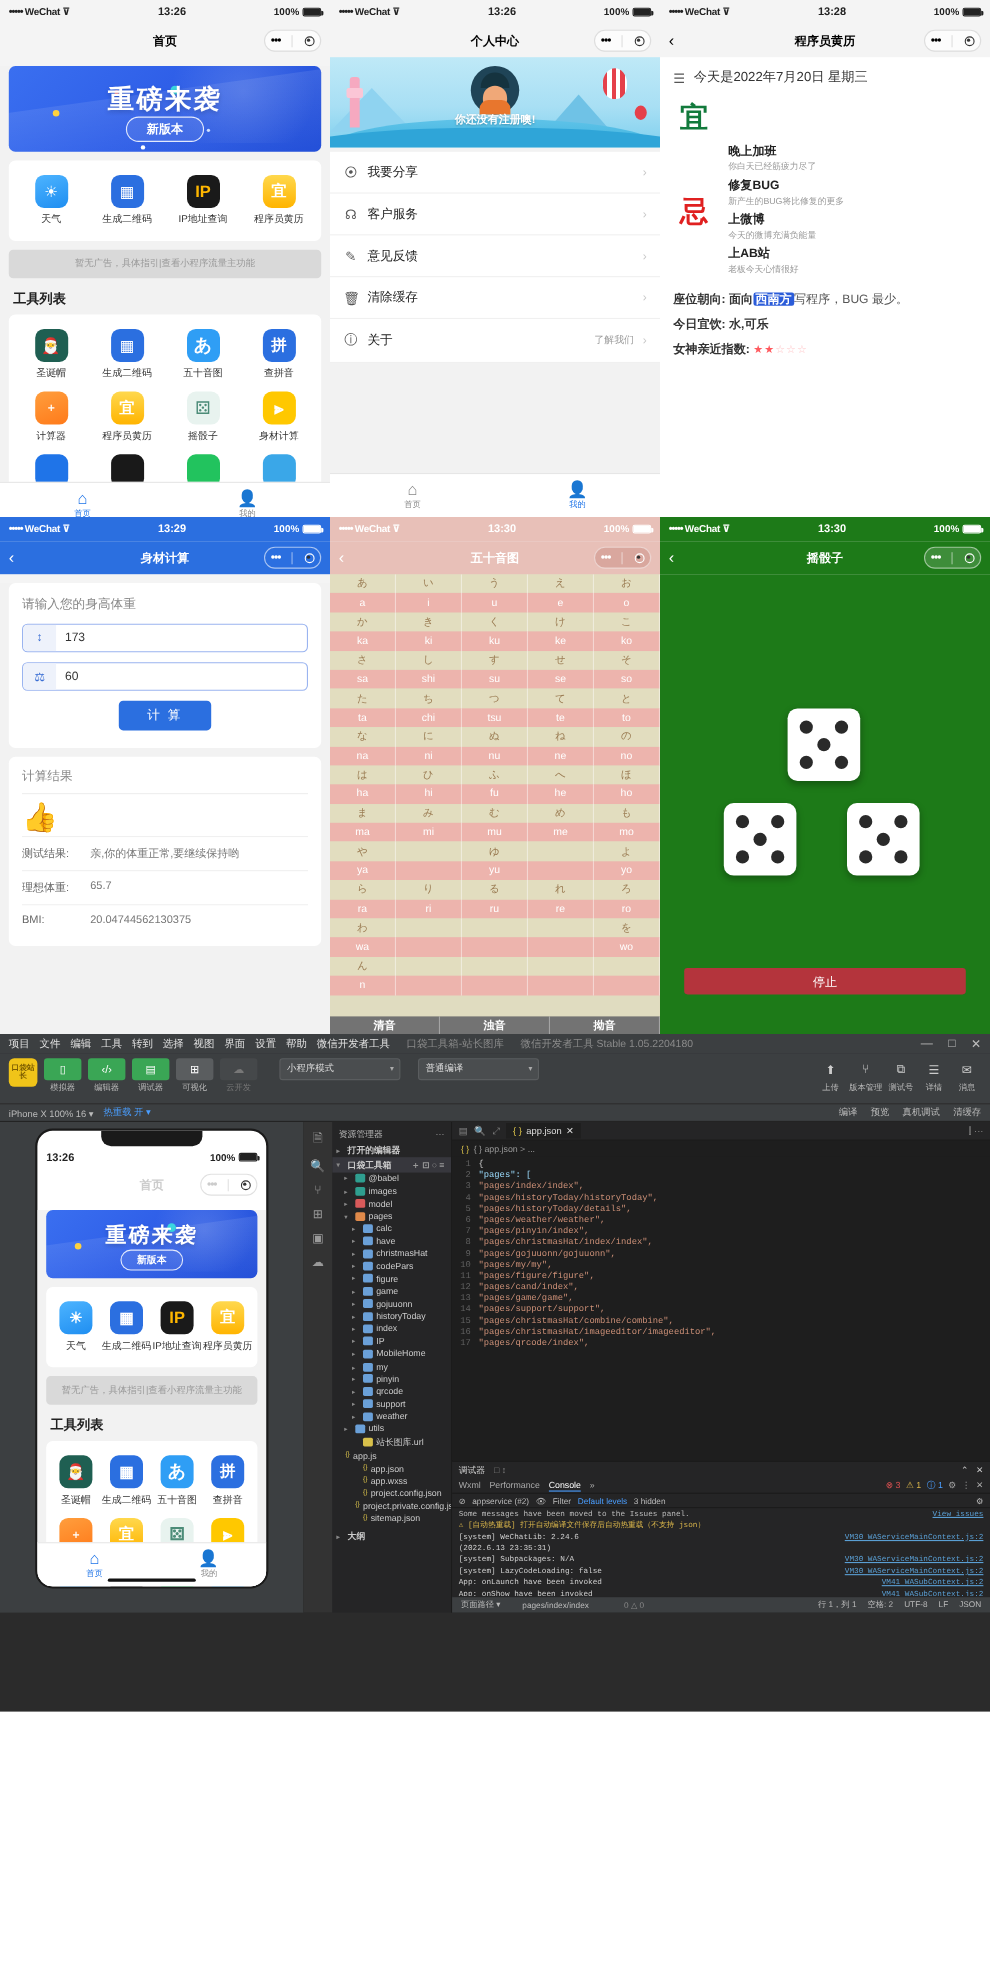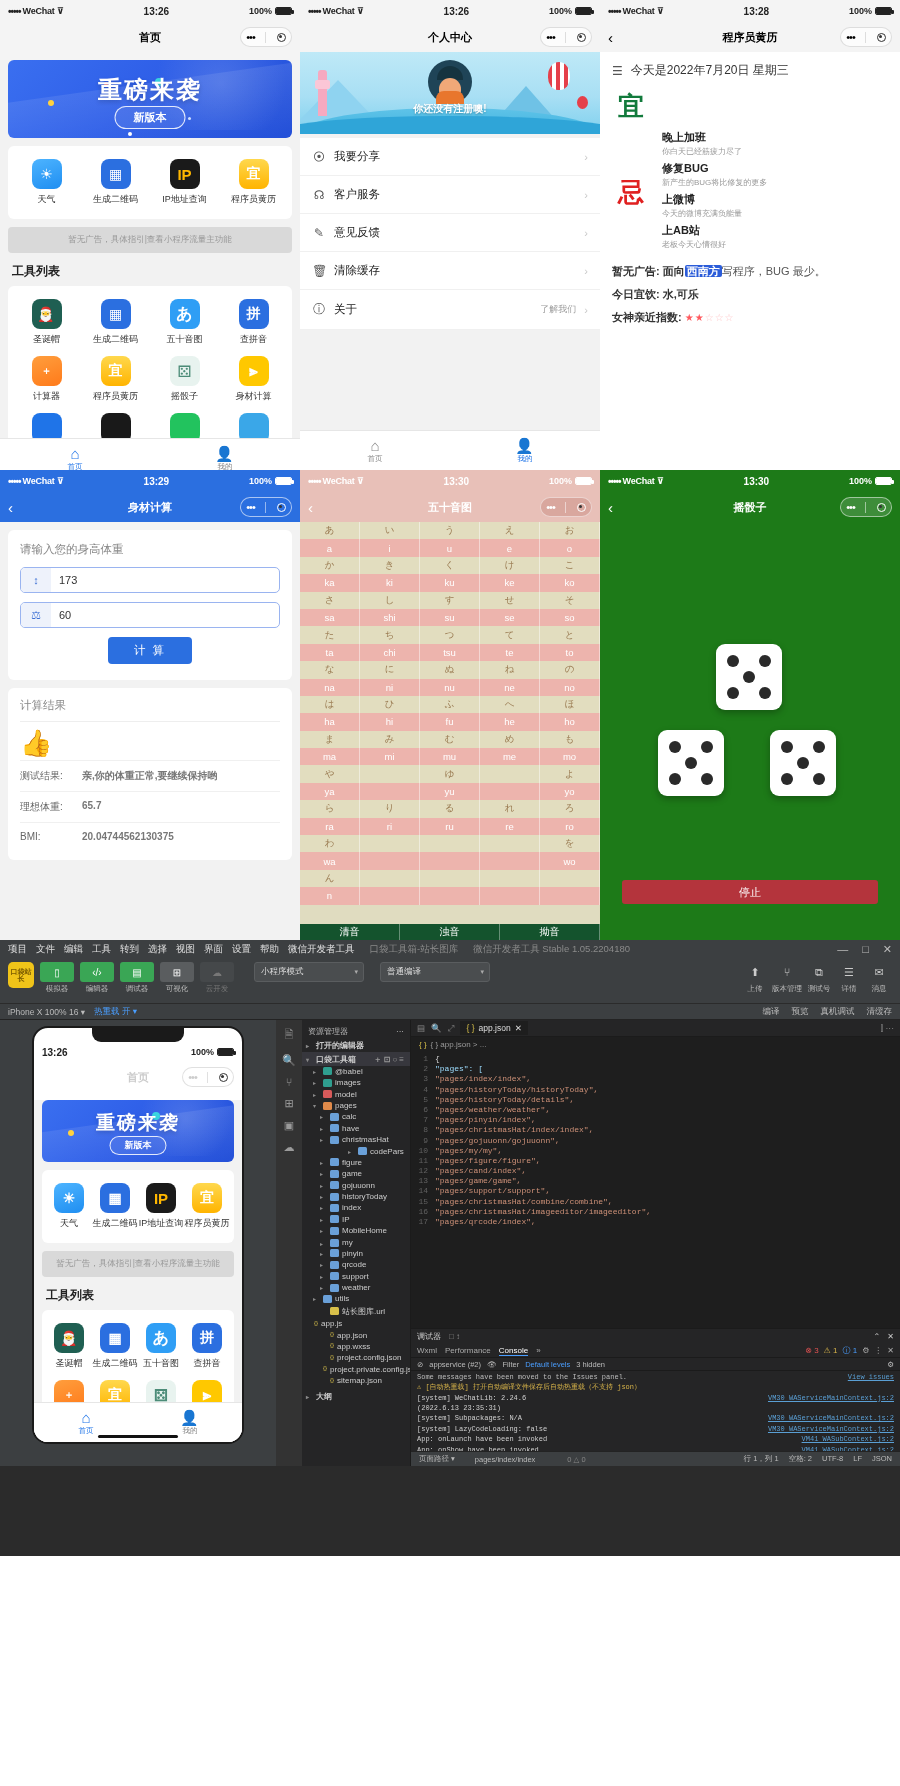--- a/index.html
+++ b/index.html
@@ -144,33 +144,33 @@
   .field .fi { width:30px; height:100%; background:#eef2fb; display:flex; align-items:center;
                justify-content:center; font-size:11px; color:#3b6fd4; }
   .field .fv { padding-left:8px; font-size:11px; color:#333; }
   .calcbtn { display:block; margin:6px auto 0; background:#2b6fe0; color:#fff; border:none;
              border-radius:4px; padding:6px 26px; font-size:11.5px; letter-spacing:2px; font-family:inherit;}
   .rcard { background:#fff; margin:0 8px; border-radius:6px; padding:10px 12px; }
   .rhead { font-size:11.5px; color:#888; padding-bottom:8px; border-bottom:1px solid #eee; }
   .thumb { font-size:26px; color:#e0556b; padding:8px 0 4px; line-height:1; }
   .rrow { display:flex; padding:8px 0; border-top:1px solid #f0f0f0; font-size:10px; color:#666; }
   .rrow .k { width:62px; }
-  .rrow .v { flex:1; color:#777;font-weight:bold; }
+  .rrow .v { flex:1; color:#777; }
 
   
   .kana { height:calc(470px - 52px); background:#e0dcc0; display:flex; flex-direction:column; }
   .ktable { flex:1; }
   .krow { display:flex; height:17.4px; }
   .krow.hira { background:#e2ddbf; }
   .krow.rom  { background:#edb4ad; }
   .kc { flex:1; display:flex; align-items:center; justify-content:center; font-size:9.5px;
         border-right:1px solid rgba(255,255,255,.45); }
   .krow.hira .kc { color:#9a7b52; }
   .krow.rom .kc  { color:#fff; }
-  .kfoot { height:16px; background:#14532d; display:flex; }
+  .kfoot { height:16px; background:#737373; display:flex;font-weight:bold; }
   .kfoot div { flex:1; display:flex; align-items:center; justify-content:center;
                color:#fff; font-size:10px; border-right:1px solid rgba(255,255,255,.35); }
 
   
   .dicepanel { height:calc(470px - 52px); background:#1d7a18; position:relative; }
   .die { position:absolute; background:#fff; border-radius:9px; box-shadow:0 3px 7px rgba(0,0,0,.28);
          display:grid; padding:9px; }
   .pip { width:12px; height:12px; border-radius:50%; background:#2a2a2a; align-self:center; justify-self:center;}
   .die5 { width:66px; height:66px; grid-template-columns:repeat(3,1fr); grid-template-rows:repeat(3,1fr); }
   .stopbtn { position:absolute; left:22px; right:22px; bottom:36px; height:24px; background:#b4343c;
@@ -502,21 +502,21 @@
               <div class="t">上微博</div>
               <div class="d">今天的微博充满负能量</div>
             </div>
           <div class="hitem">
               <div class="t">上AB站</div>
               <div class="d">老板今天心情很好</div>
             </div>
         </div>
       </div>
       <div class="hline">
-        <span>暂无广告: 面向</span><span class="hl-hi">西南方</span><span class="norm">写程序，BUG 最少。</span>
+        <span>座位朝向: 面向</span><span class="hl-hi">西南方</span><span class="norm">写程序，BUG 最少。</span>
       </div>
       <div class="hline">今日宜饮: 水,可乐</div>
       <div class="hline">
         <span>女神亲近指数:</span>
         <span class="stars">★★<span class="off">☆☆☆</span></span>
       </div>
     </div>
   </div>
 
   <div class="phone p1">
@@ -1066,21 +1066,21 @@
             <div class="exp-row" style="padding-left: 18px;">
               <span class="arrow">▸</span>
               <span class="fico fi-blue"></span>
               <span>have</span>
             </div>
             <div class="exp-row" style="padding-left: 18px;">
               <span class="arrow">▸</span>
               <span class="fico fi-blue"></span>
               <span>christmasHat</span>
             </div>
-            <div class="exp-row" style="padding-left: 18px; margin-left: 28px;">
+            <div class="exp-row" style="padding-left: 18px;">
               <span class="arrow">▸</span>
               <span class="fico fi-blue"></span>
               <span>codePars</span>
             </div>
             <div class="exp-row" style="padding-left: 18px;">
               <span class="arrow">▸</span>
               <span class="fico fi-blue"></span>
               <span>figure</span>
             </div>
             <div class="exp-row" style="padding-left: 18px;">

